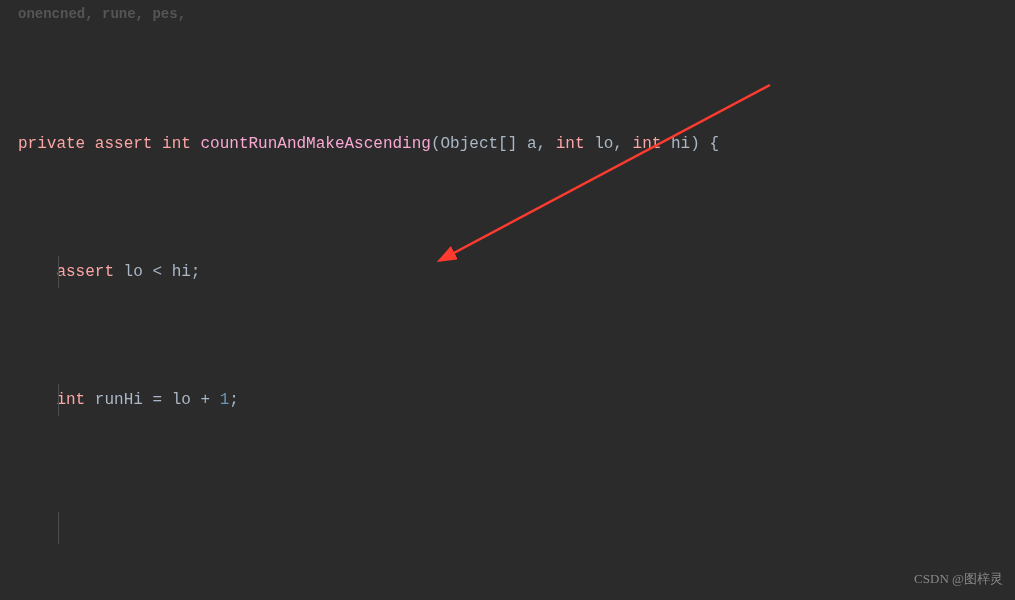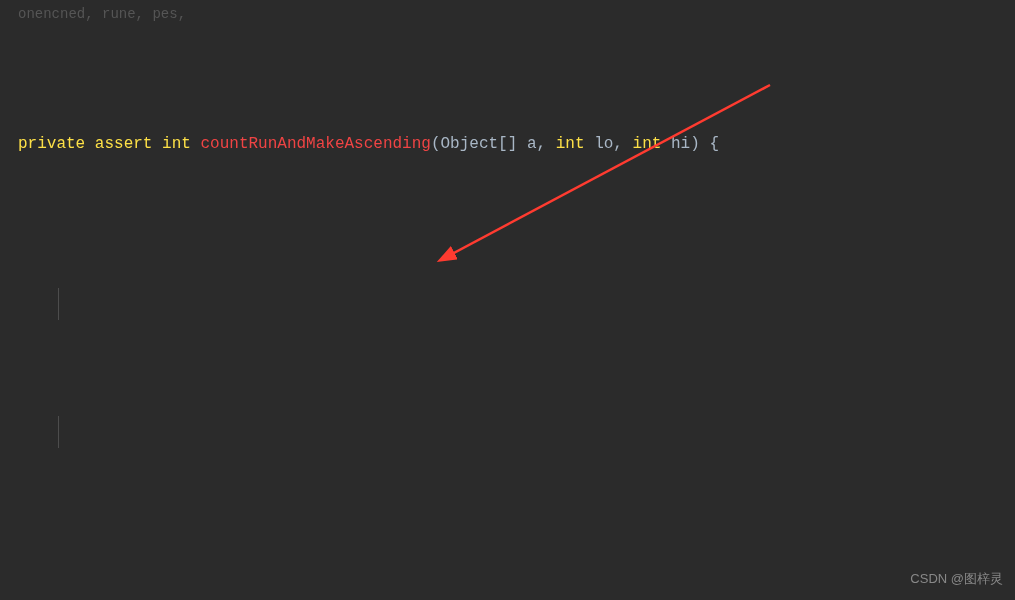--- a/index.html
+++ b/index.html
@@ -33,58 +33,64 @@
       position: absolute;
       top: 0;
       bottom: 0;
       width: 1px;
       background: #4d4d4d;
     }
     .code-text {
       padding-left: 18px;
       white-space: pre;
     }
-    .keyword { color: #fde047; }
-    .method-def { color: #ef4444; font-family: Liberation Mono, monospace; }
+    .keyword { color: #fca5a5; }
+    .method-def { color: #f9a8d4; font-family: Liberation Mono, monospace; }
     .number { color: #6897bb; }
     .watermark-br {
       position: absolute;
       bottom: 8px;
       right: 12px;
       color: #888;
       font-size: 13px;
-      font-family: Liberation Sans, sans-serif;
+      font-family: Liberation Serif, serif;
     }
     .watermark-tr {
       position: absolute;
       top: 0;
       left: 18px;
       color: #555;
       font-size: 14px;
+      font-weight: bold;
     }
     .arrow-svg {
       position: absolute;
       top: 0;
       left: 0;
       pointer-events: none;
     }
   </style>
 </head>
 <body>
 
 <div class="code-container">
   <div class="watermark-tr">onencned, rune, pes,</div>
 
   <div class="line">
     <span class="code-text"><span class="keyword">private</span> <span class="keyword">assert</span> <span class="keyword">int</span> <span class="method-def">countRunAndMakeAscending</span><span>(Object[] a, </span><span class="keyword">int</span><span> lo, </span><span class="keyword">int</span><span> hi) {</span></span>
   </div>
 
+  <div class="line">
+    <div class="indent-guide" style="left:58px"></div>
+    <span class="code-text">    <span class="keyword">assert</span><span> lo &lt; hi;</span></span>
+  </div>
 
   <div class="line">
     <div class="indent-guide" style="left:58px"></div>
+    <span class="code-text">    <span class="keyword">int</span><span> runHi = lo + </span><span class="number">1</span><span>;</span></span>
   </div>
 
   <div class="line">
     <div class="indent-guide" style="left:58px"></div>
   </div>
 
   
 
   
 

